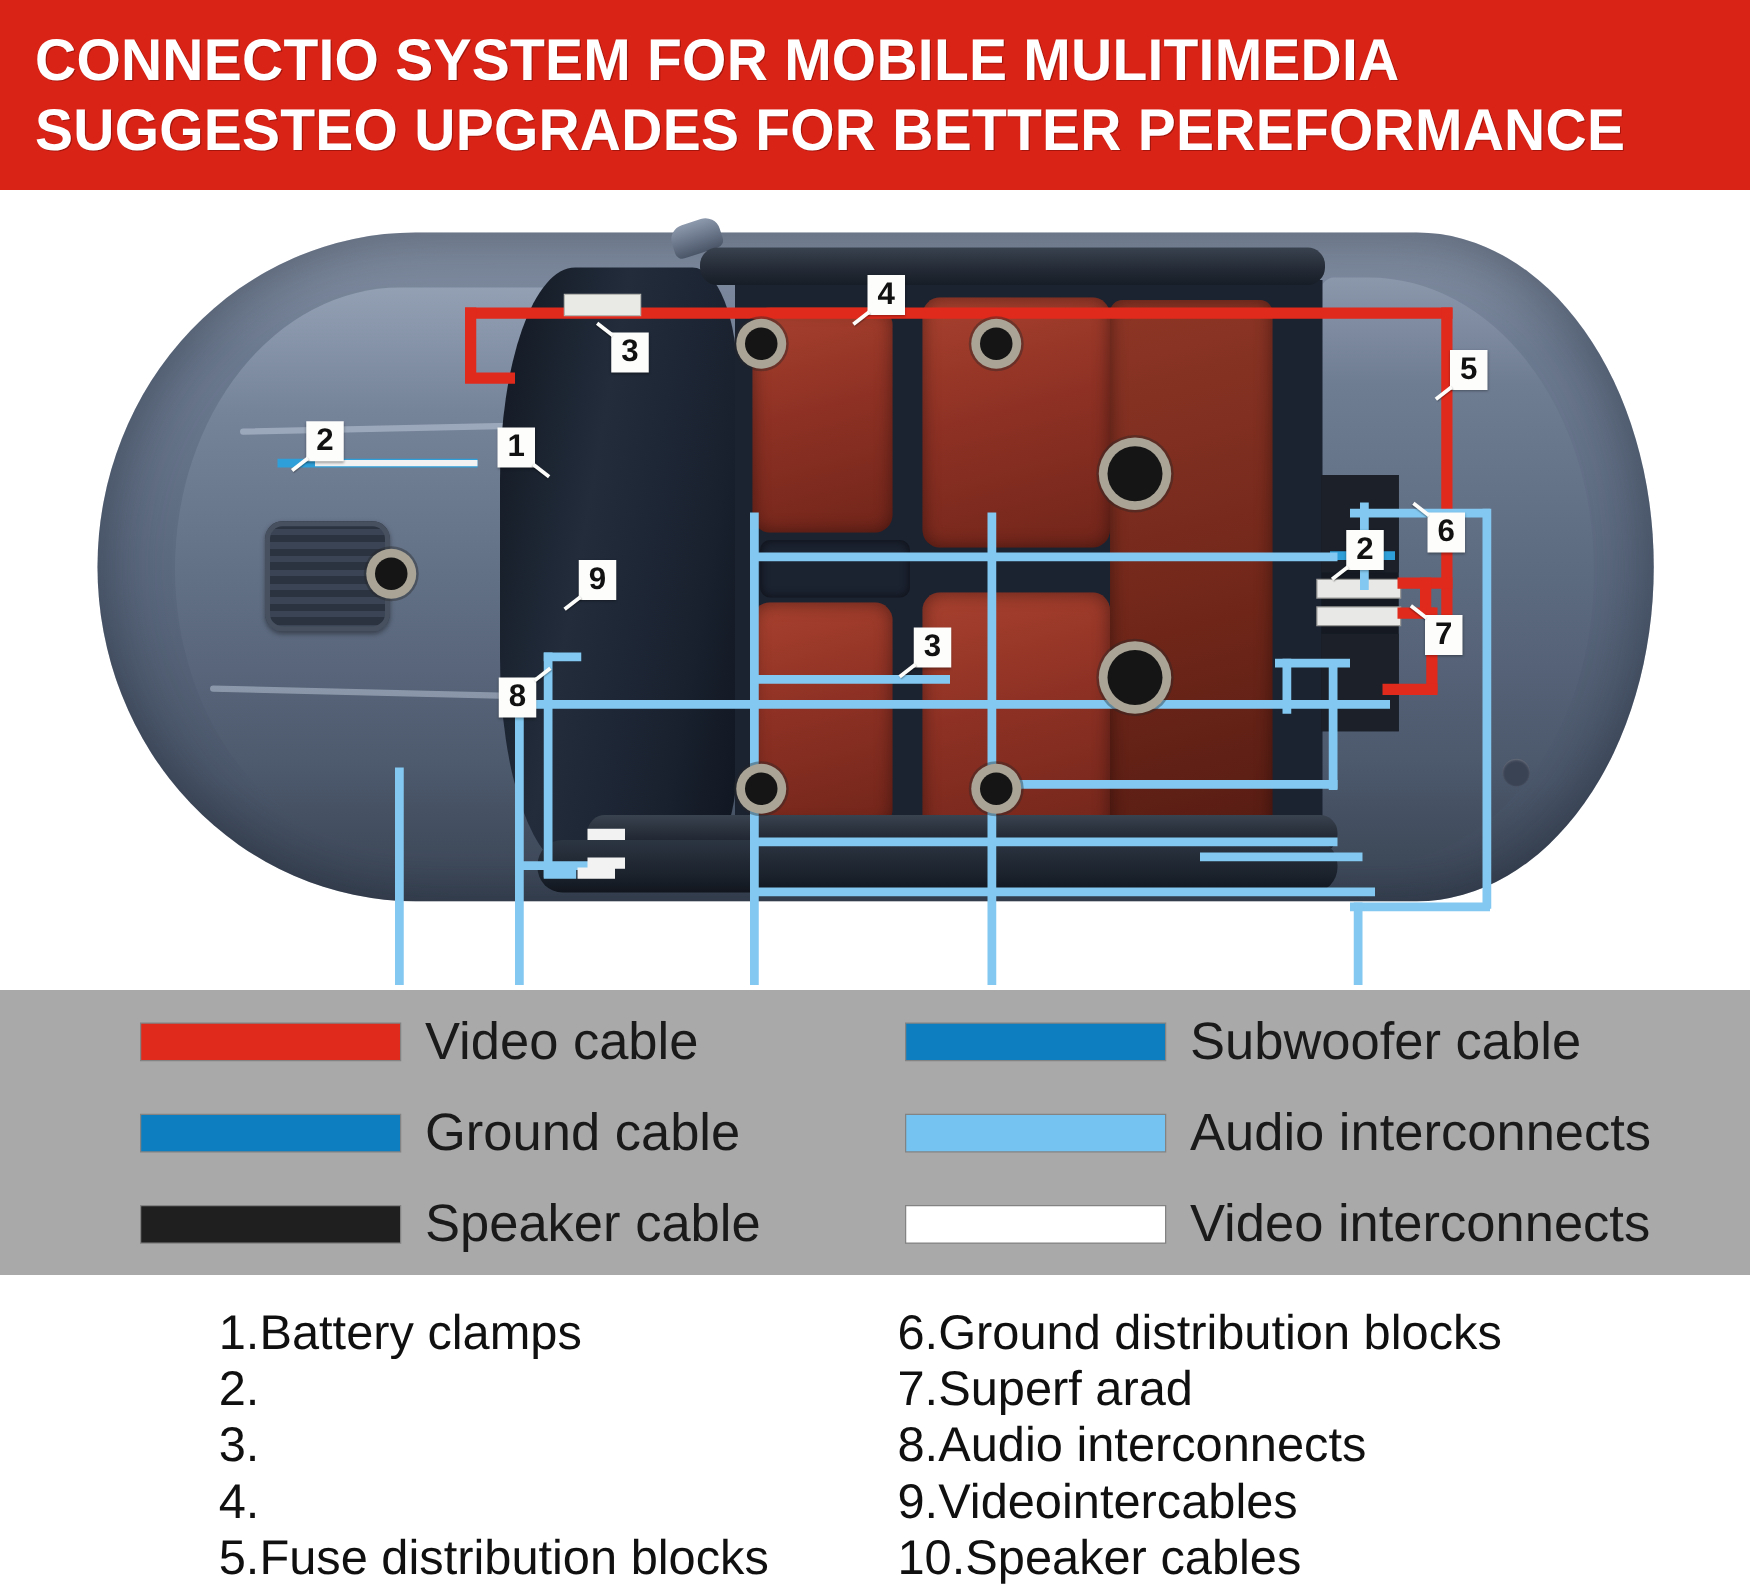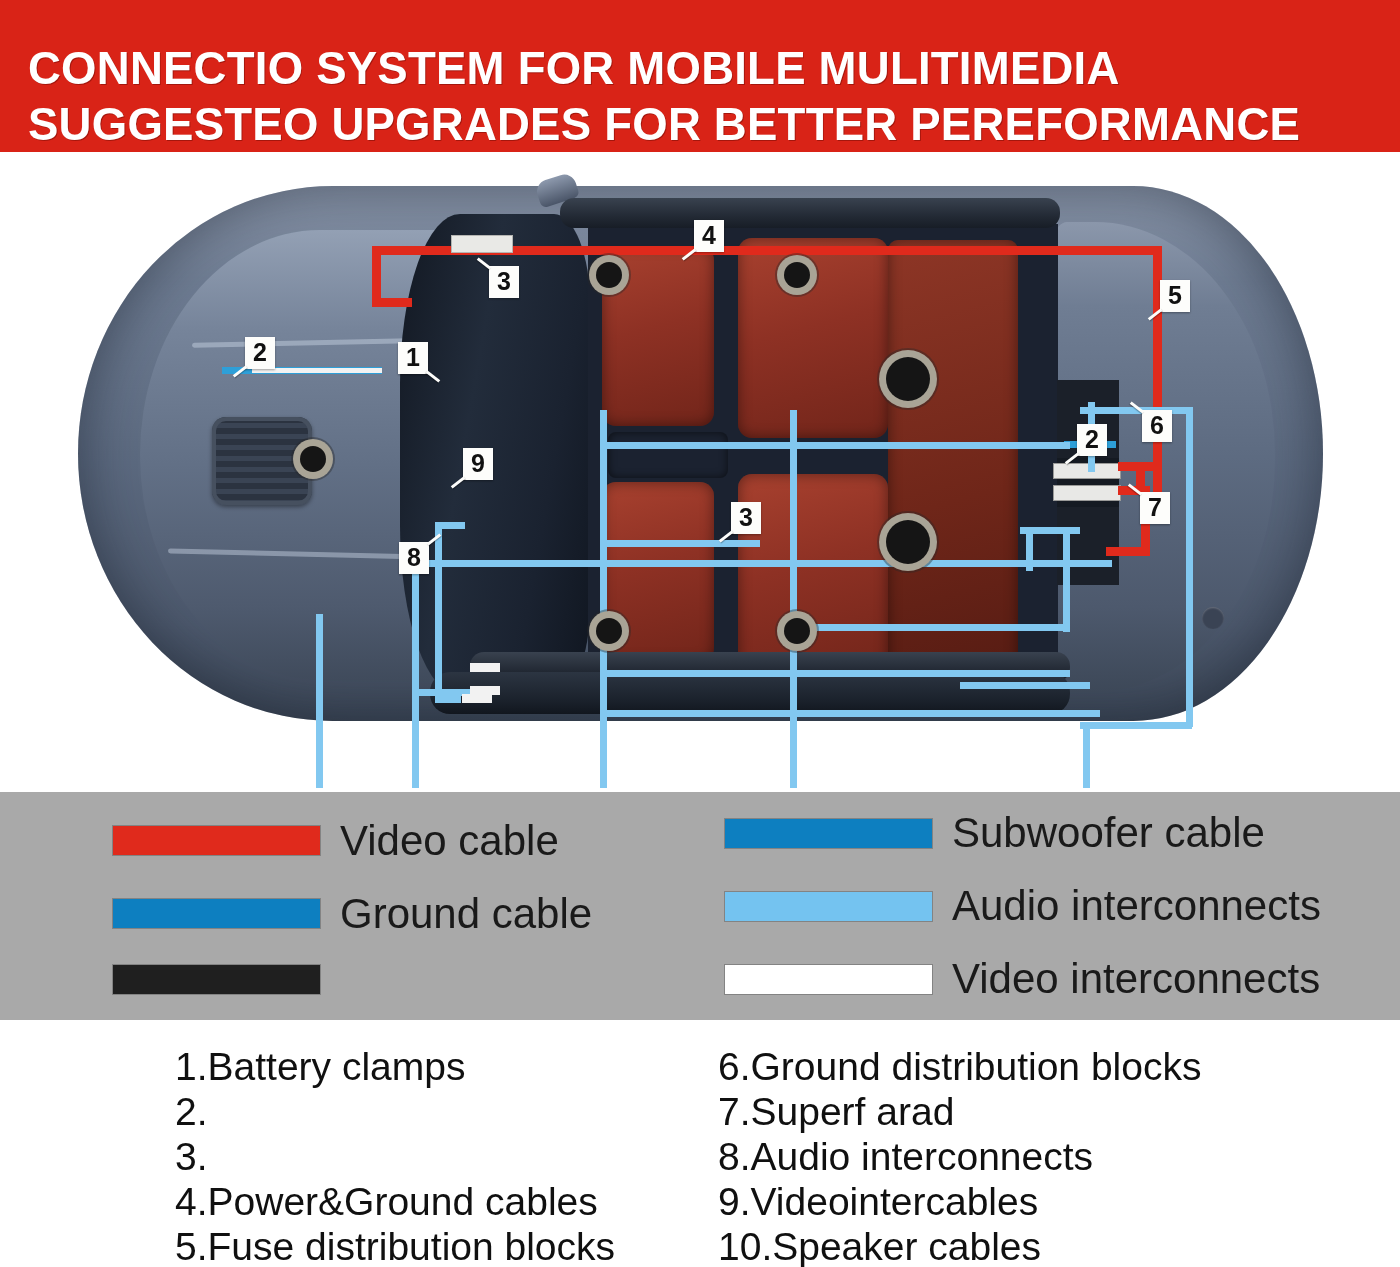--- a/index.html
+++ b/index.html
@@ -9,21 +9,21 @@
     font-family: "Liberation Sans", sans-serif;
     overflow: hidden;
   }
   #page { position: relative; width: 1400px; height: 1267px; background: #fff; }
 
   
   #banner {
     position: absolute; left: 0; top: 0; width: 1400px; height: 152px;
     background: #d92317;
     display: flex; flex-direction: column;
-    justify-content: flex-end;
+    justify-content: center;
     padding-left: 28px;
   }
   #banner .line {
     color: #ffffff;
     font-family: "Liberation Sans", sans-serif;
     font-weight: bold;
     font-size: 47px;
     line-height: 56px;
     letter-spacing: 0.2px;
     transform: scaleX(0.97);
@@ -376,20 +376,21 @@
       <div class="legend-row">
         <div class="swatch" style="background:#E02A1C;"></div>
         <div class="legend-label">Video cable</div>
       </div>
       <div class="legend-row">
         <div class="swatch" style="background:#0D7FC0;"></div>
         <div class="legend-label">Ground cable</div>
       </div>
       <div class="legend-row">
         <div class="swatch" style="background:#1F1F1F;"></div>
+        <div class="legend-label">Speaker cable</div>
       </div>
     </div>
     <div class="legend-col right">
       <div class="legend-row">
         <div class="swatch" style="background:#0D7FC0;"></div>
         <div class="legend-label">Subwoofer cable</div>
       </div>
       <div class="legend-row">
         <div class="swatch" style="background:#74C3F0;"></div>
         <div class="legend-label">Audio interconnects</div>
@@ -408,21 +409,20 @@
         <span class="txt">Battery clamps</span>
       </div>
       <div class="list-item">
         <span class="num">2.</span>
       </div>
       <div class="list-item">
         <span class="num">3.</span>
       </div>
       <div class="list-item">
         <span class="num">4.</span>
-        <span class="txt">Power&amp;Ground cables</span>
       </div>
       <div class="list-item">
         <span class="num">5.</span>
         <span class="txt">Fuse distribution blocks</span>
       </div>
     </div>
     <div class="list-col right">
       <div class="list-item">
         <span class="num">6.</span>
         <span class="txt">Ground distribution blocks</span>

